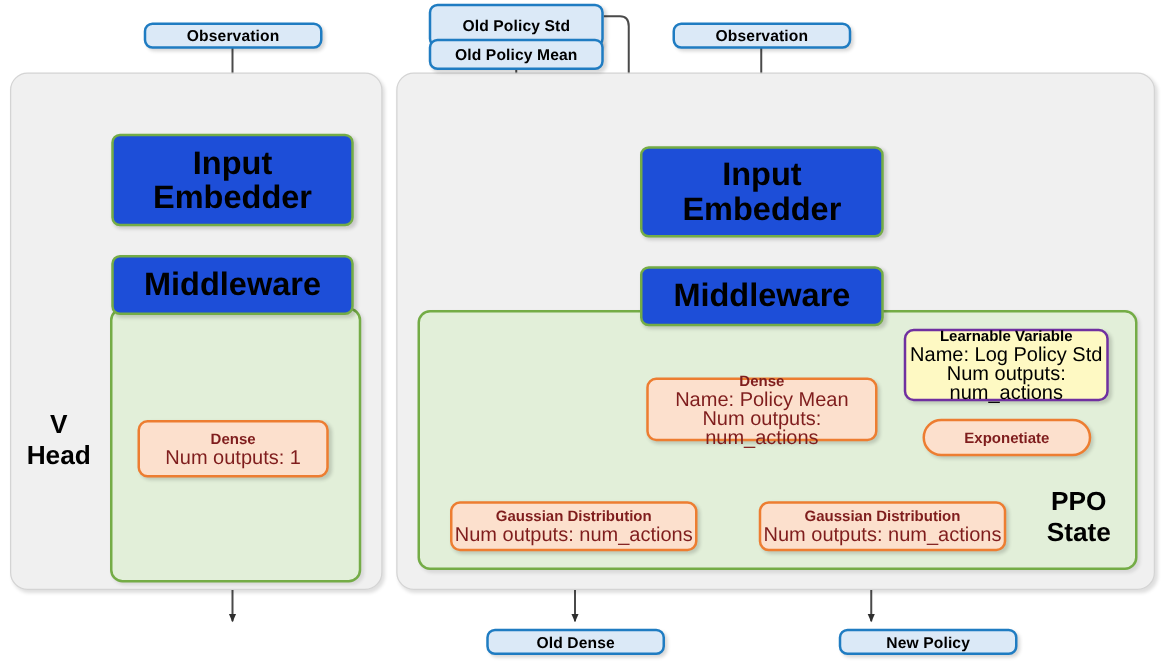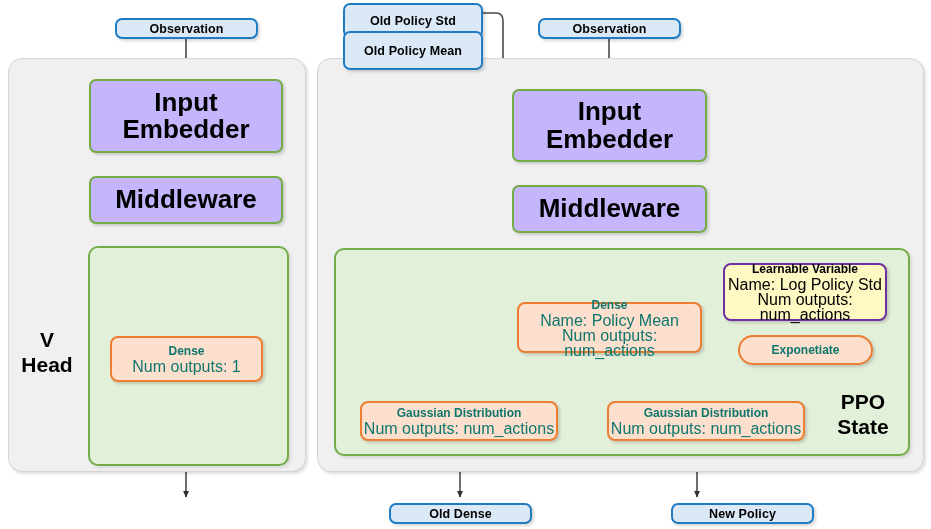--- a/index.html
+++ b/index.html
@@ -46,29 +46,30 @@
     box-sizing: border-box;
     display: flex;
     flex-direction: column;
     align-items: center;
     justify-content: center;
     text-align: center;
     border-radius: 7px;
     box-shadow: 2px 2px 3px rgba(0,0,0,0.16);
   }
   .node-green {
-    background: #c4b5fd;
+    background: #1d4ed8;
     border: 2.5px solid #74ac46;
     color: #000000;
     font-weight: bold;
+    margin-top: 28px;
   }
   .node-orange {
     background: #fce0cd;
     border: 2.5px solid #ed7d31;
-    color: #0f766e;
+    color: #7f1d1d;
     border-radius: 8px;
   }
   .node-purple {
     background: #fef9c3;
     border: 2.5px solid #7030a0;
     color: #000000;
     border-radius: 8px;
   }
   .node-blue {
     background: #dbe9f7;
@@ -170,21 +171,21 @@
 
   <div class="green-panel" style="left:334px; top:248px; width:572px; height:204px;"></div>
 
   <div class="head-label" style="left:820px; top:390px; width:86px;">PPO
 State</div>
 
   <div class="node node-blue" style="left:343px; top:3px; width:140px; height:35px;">
     <span>Old Policy Std</span>
   </div>
 
-  <div class="node node-blue" style="left:343px; top:31px; width:140px; height:39px;">
+  <div class="node node-blue" style="left:343px; top:31px; width:140px; height:25px;">
     <span>Old Policy Mean</span>
   </div>
 
   <div class="node node-blue" style="left:538px; top:18px; width:143px; height:21px;">
     <span>Observation</span>
   </div>
 
   <div class="node node-green" style="left:512px; top:89px; width:195px; height:73px;">
     <span class="big-label">Input Embedder</span>
   </div>

